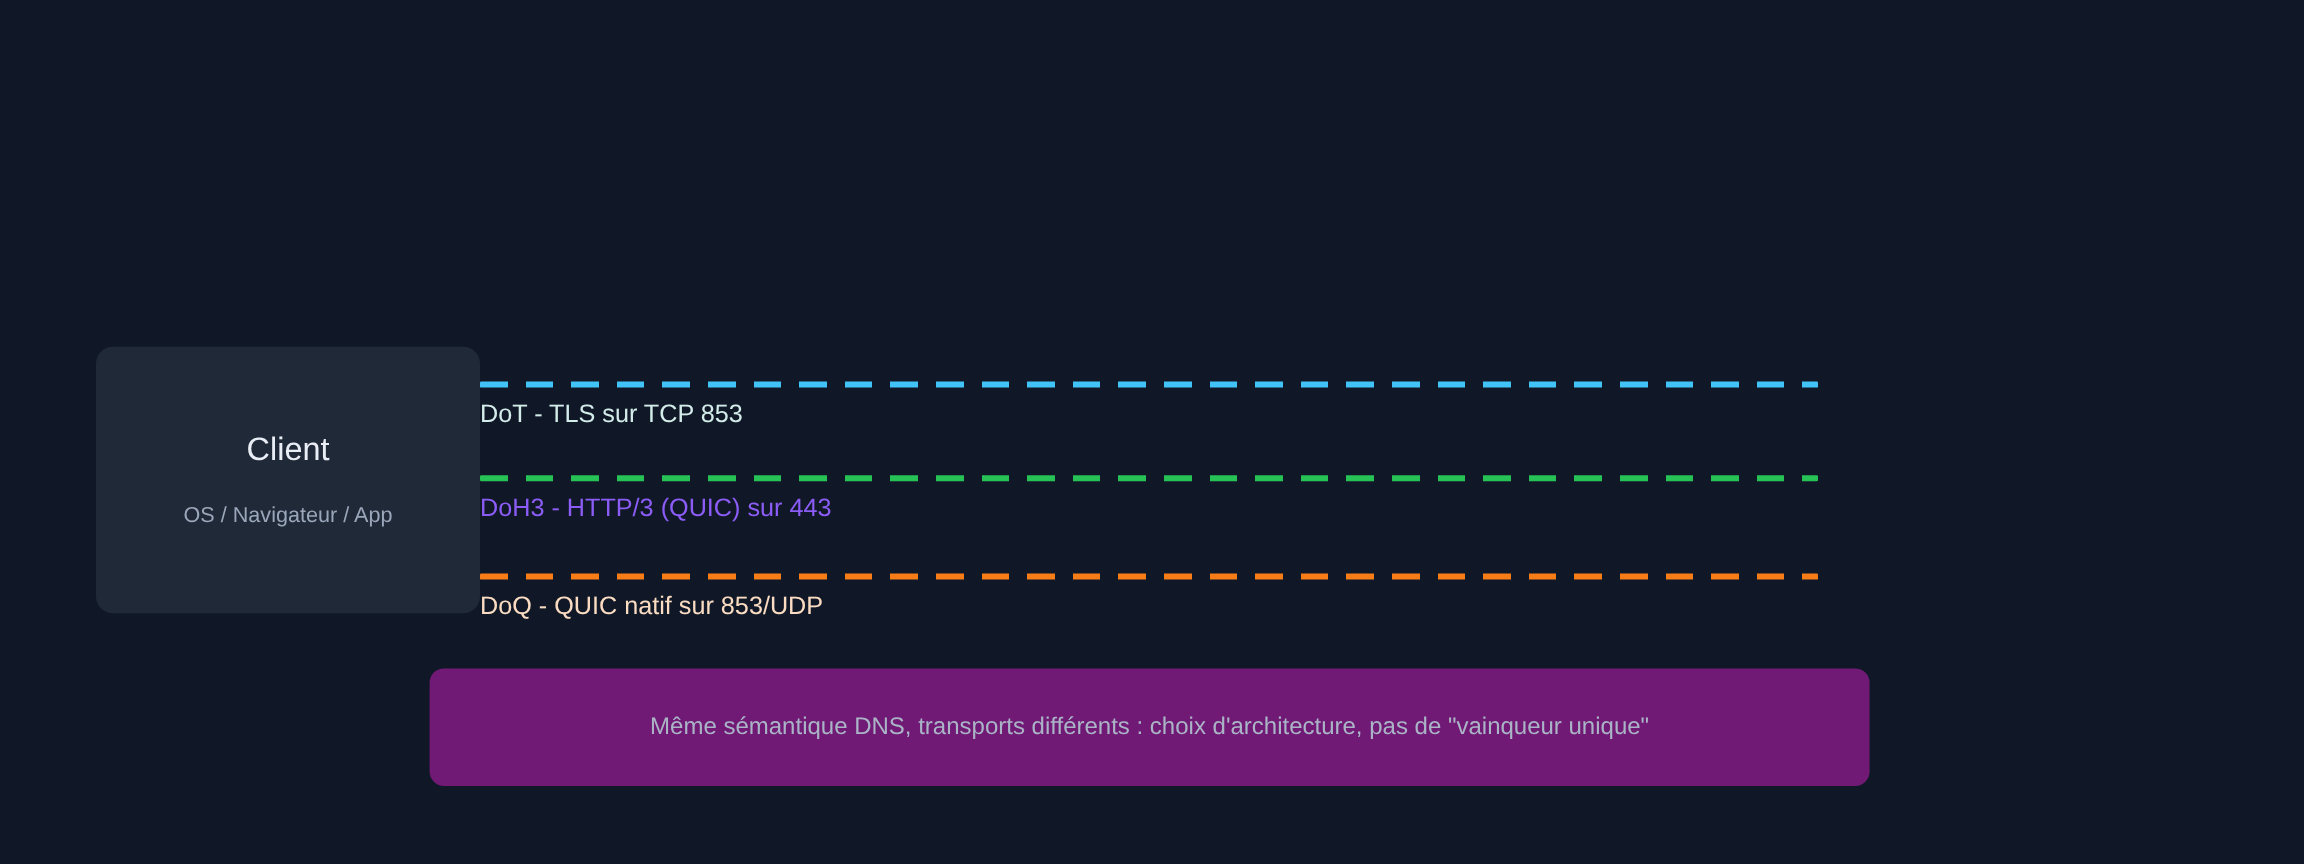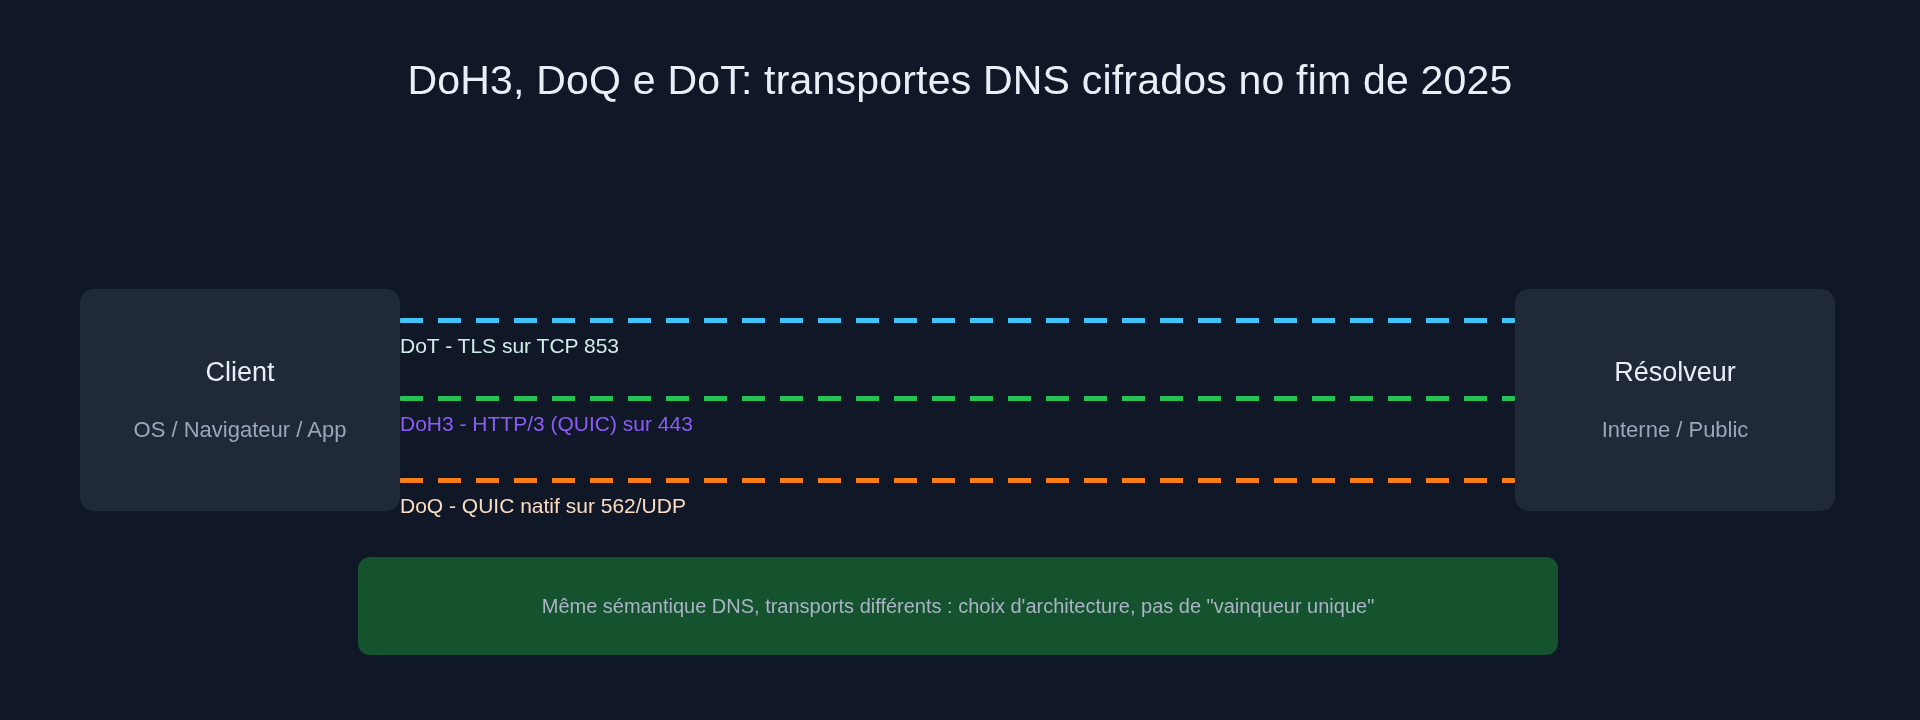--- a/index.html
+++ b/index.html
@@ -67,21 +67,21 @@
   .node-title {
     color: #e9edf5;
     font-size: 27px;
     font-weight: 400;
     line-height: 1.1;
     margin-bottom: 30px;
   }
 
   .node-sub {
     color: #9aa6ba;
-    font-size: 22px;
+    font-size: 18px;
     font-weight: 400;
     line-height: 1.1;
   }
 
   
   .transport {
     position: absolute;
     left: 400px;
     width: 1115px;
     height: 0;
@@ -139,65 +139,60 @@
   .transport-label.green  { color: #8b5cf6; }
   .transport-label.orange { color: #fadcc2; }
 
   
   .footer-banner {
     position: absolute;
     left: 358px;
     top: 557px;
     width: 1200px;
     height: 98px;
-    background: #14532d;
+    background: #701a75;
     border-radius: 12px;
     display: flex;
     align-items: center;
     justify-content: center;
   }
 
   .footer-text {
     color: #aab4c6;
     font-size: 20px;
     font-weight: 400;
     line-height: 1.2;
     white-space: nowrap;
     text-align: center;
   }
 </style>
 </head>
 <body>
 
 <div id="stage">
 
-  <div class="title">DoH3, DoQ e DoT: transportes DNS cifrados no fim de 2025</div>
 
   <div class="node node-client">
     <div class="node-title">Client</div>
     <div class="node-sub">OS / Navigateur / App</div>
   </div>
 
-  <div class="node node-resolver">
-    <div class="node-title">Résolveur</div>
-    <div class="node-sub">Interne / Public</div>
-  </div>
 
   <div class="transport transport-0">
     <div class="dash-line blue"></div>
     <div class="transport-label blue">DoT - TLS sur TCP 853</div>
   </div>
 
   <div class="transport transport-1">
     <div class="dash-line green"></div>
     <div class="transport-label green">DoH3 - HTTP/3 (QUIC) sur 443</div>
   </div>
 
   <div class="transport transport-2">
     <div class="dash-line orange"></div>
-    <div class="transport-label orange">DoQ - QUIC natif sur 562/UDP</div>
+    <div class="transport-label orange">DoQ - QUIC natif sur 853/UDP</div>
   </div>
 
   <div class="footer-banner">
     <div class="footer-text">Même sémantique DNS, transports différents : choix d'architecture, pas de "vainqueur unique"</div>
   </div>
 
 </div>
 
 </body></html>

